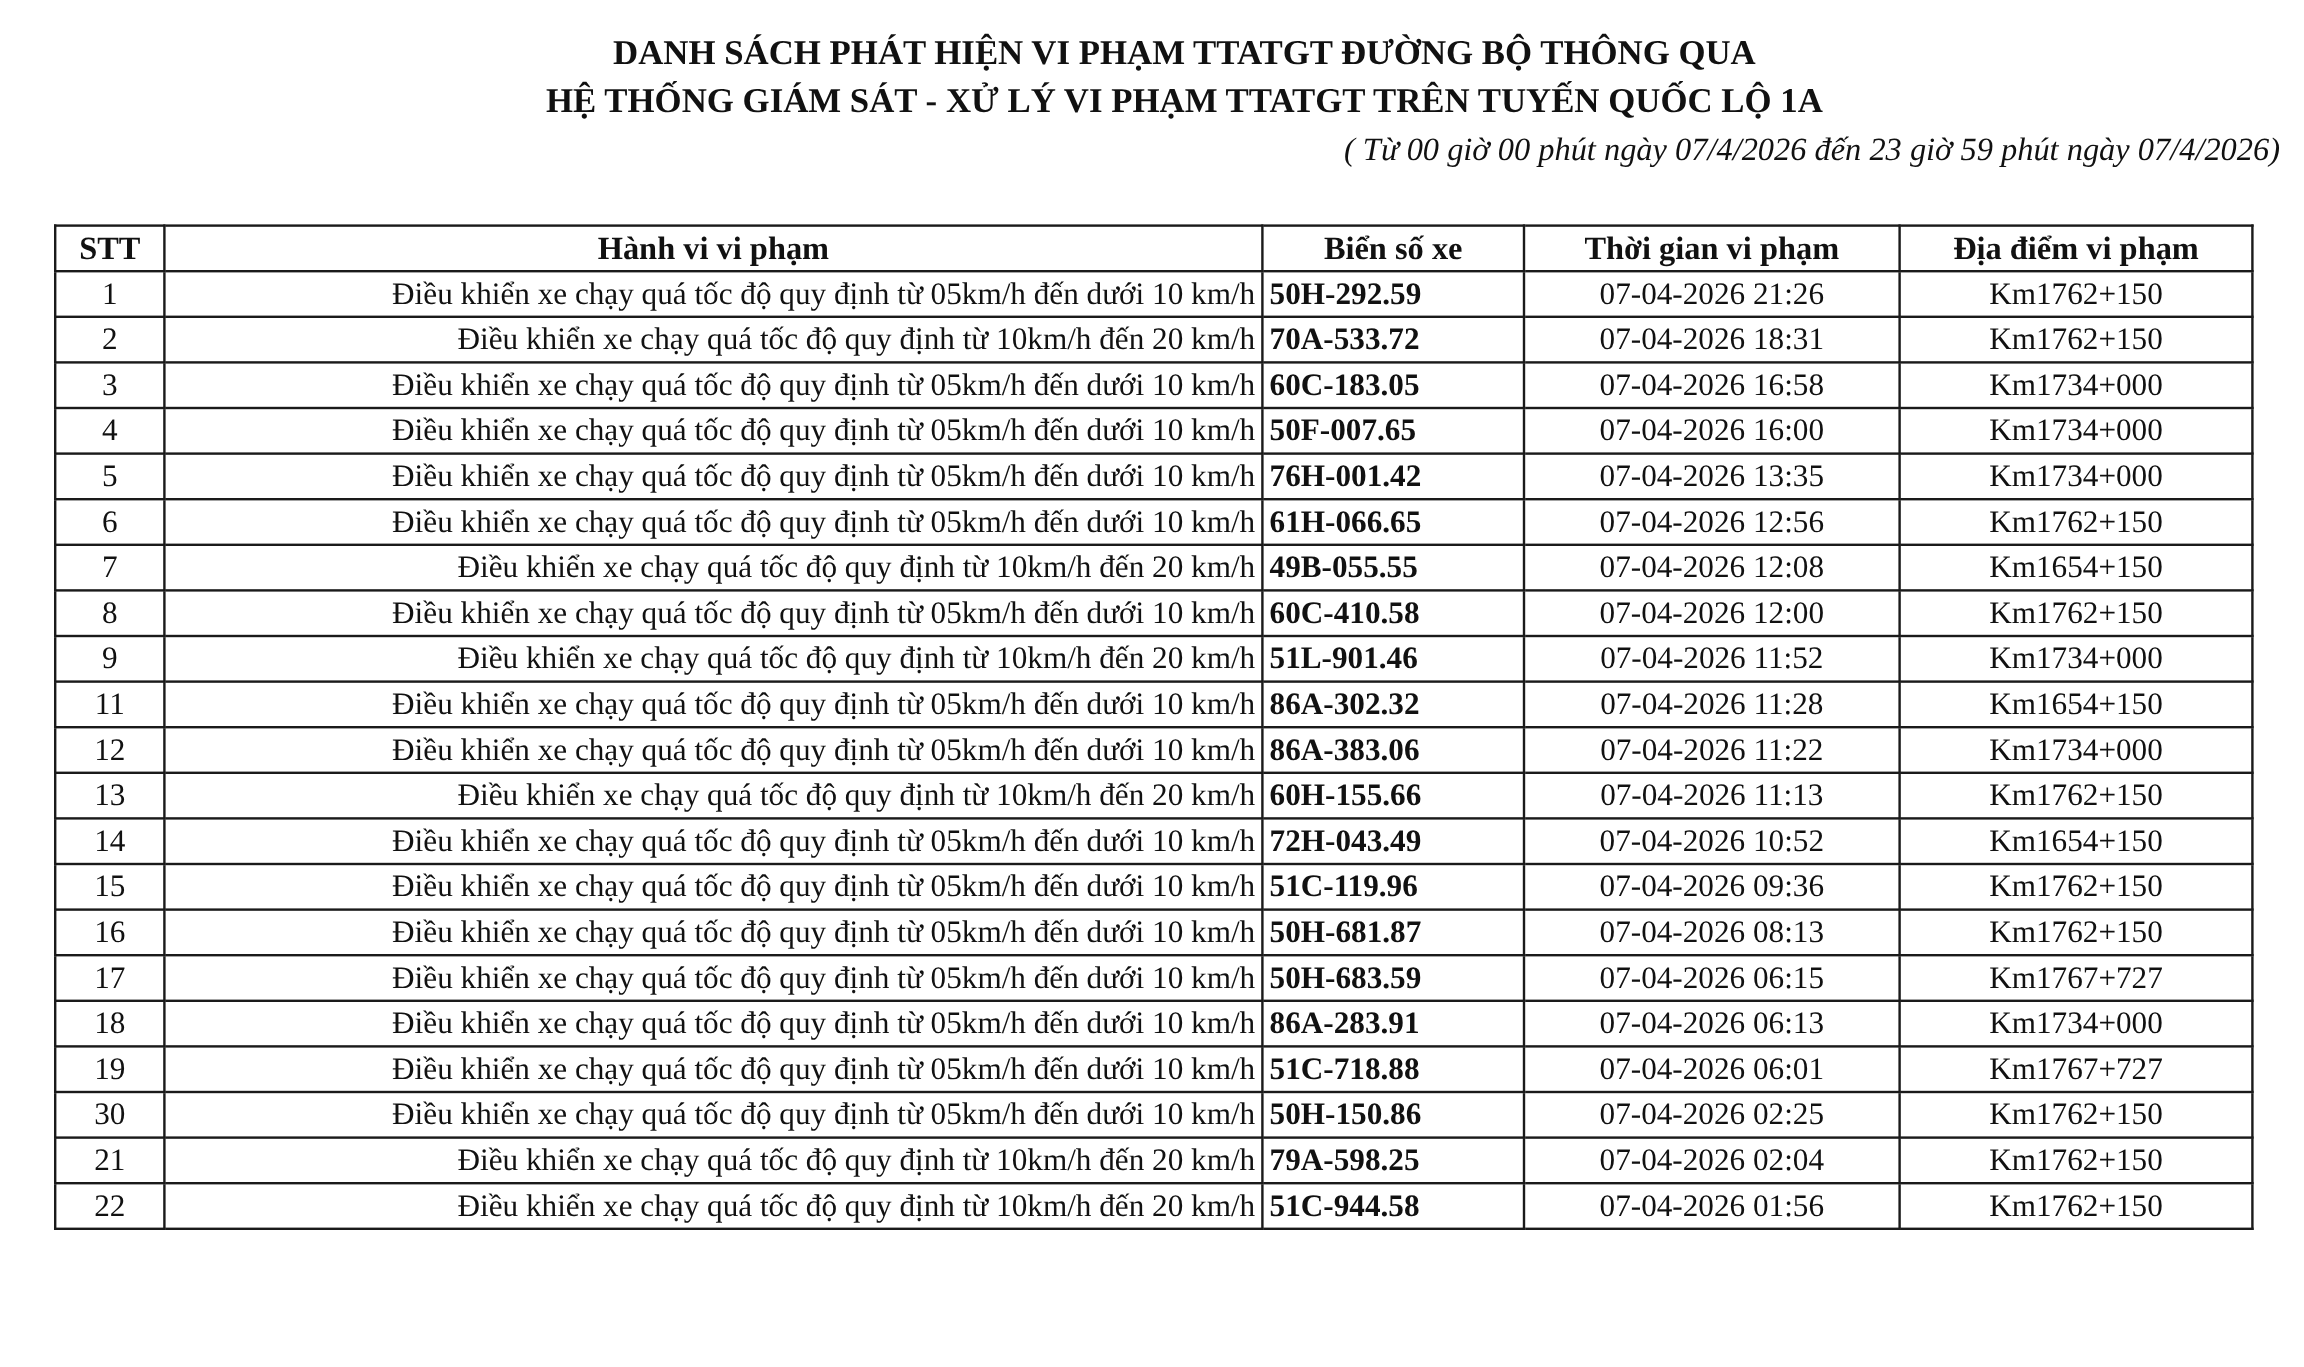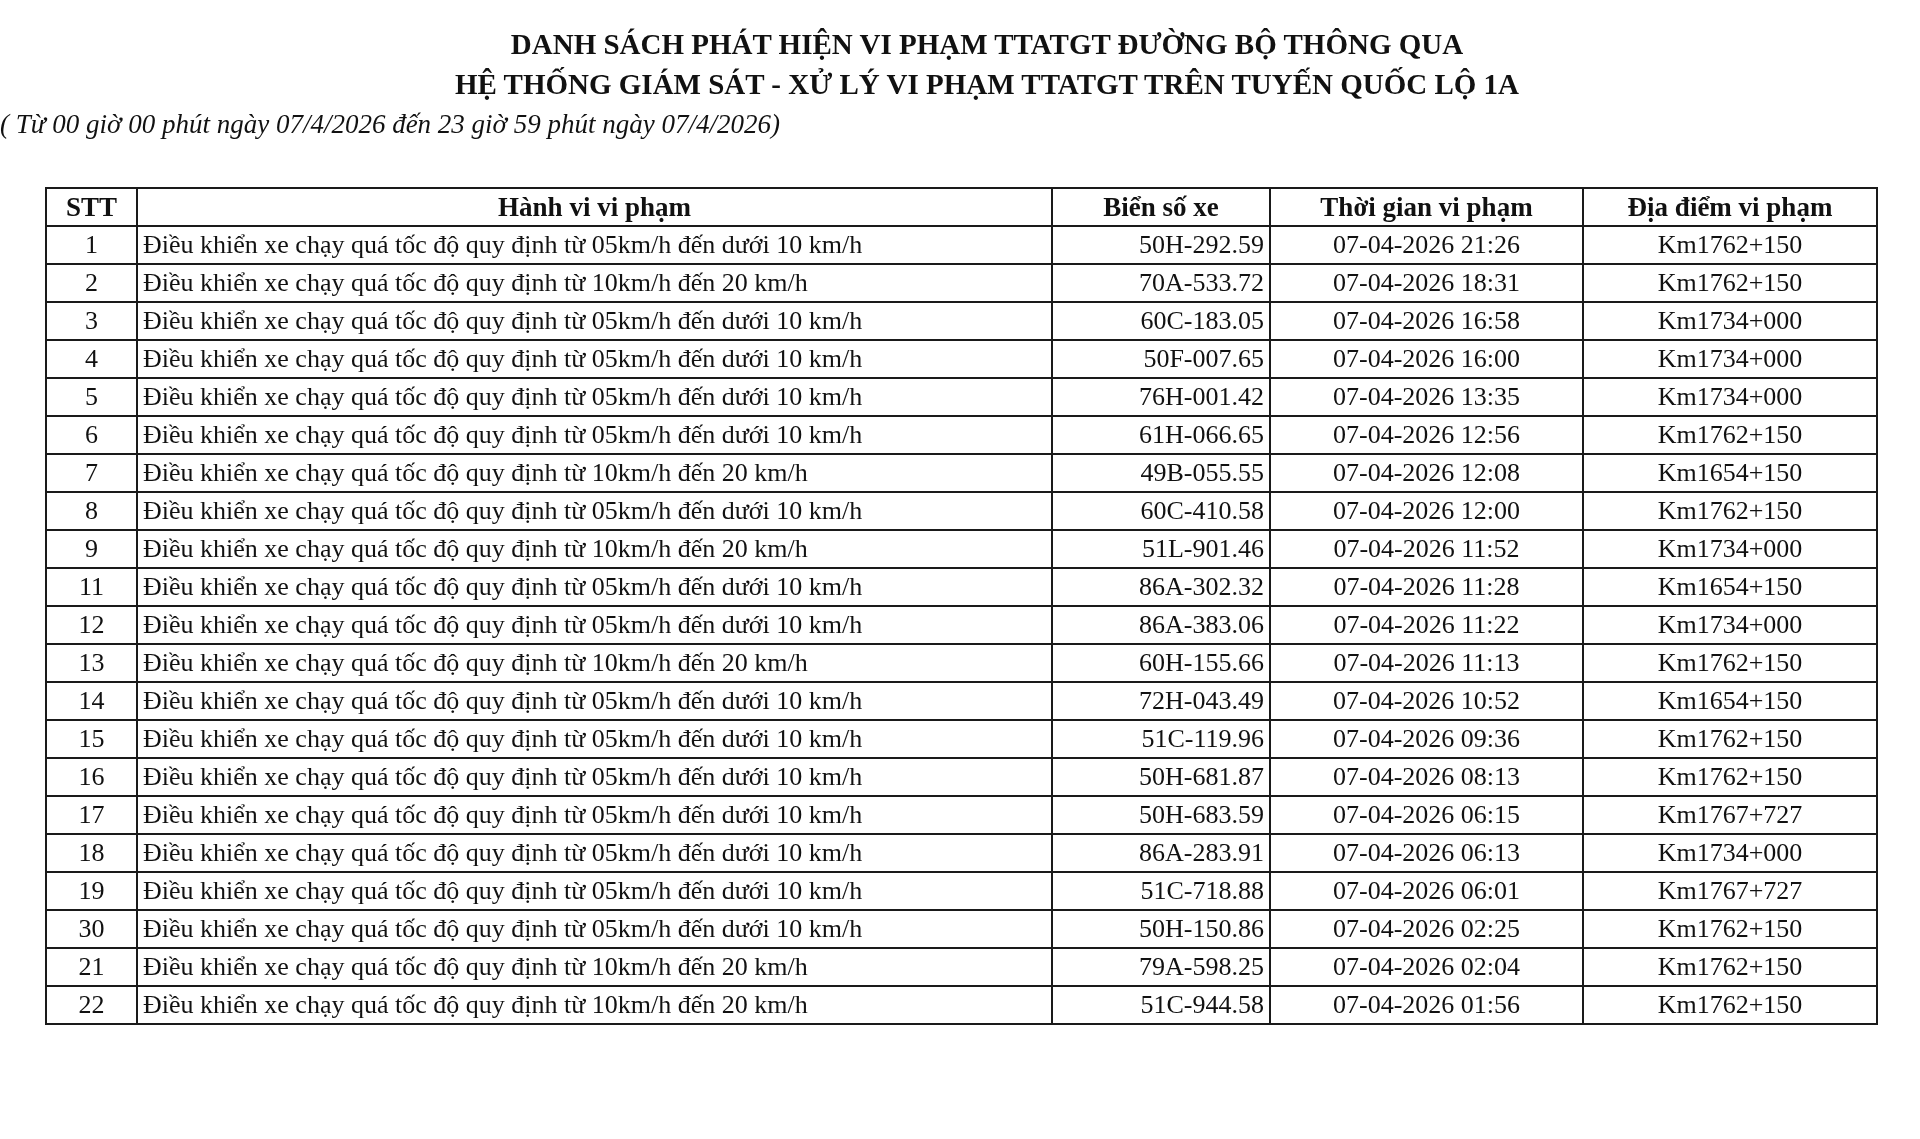--- a/index.html
+++ b/index.html
@@ -26,21 +26,21 @@
     white-space: nowrap;
     padding-left: 27px;
   }
   .title.l1 { top: 28px; }
   .title.l2 { top: 68px; }
   .subtitle {
     position: absolute;
     left: 0;
     width: 1900px;
     top: 109px;
-    text-align: left;
+    text-align: right;
     font-style: italic;
     font-size: 27px;
     white-space: nowrap;
   }
   table.report {
     position: absolute;
     left: 45px;
     top: 187px;
     width: 1831px;
     border-collapse: collapse;
@@ -59,22 +59,22 @@
     font-weight: bold;
     text-align: center;
     font-size: 27px;
   }
   col.c-stt { width: 91px; }
   col.c-act { width: 915px; }
   col.c-plate { width: 218px; }
   col.c-time { width: 313px; }
   col.c-loc { width: 294px; }
   td.stt { text-align: center; }
-  td.act { text-align: left; }
-  td.plate { text-align: right; font-weight: normal; }
+  td.act { text-align: right; }
+  td.plate { text-align: left; font-weight: bold; }
   td.time { text-align: center; }
   td.loc { text-align: center; margin-left: 22px; }
 </style>
 </head>
 <body>
 
 <div class="title l1">DANH SÁCH PHÁT HIỆN VI PHẠM TTATGT ĐƯỜNG BỘ THÔNG QUA</div>
 <div class="title l2">HỆ THỐNG GIÁM SÁT - XỬ LÝ VI PHẠM TTATGT TRÊN TUYẾN QUỐC LỘ 1A</div>
 <div class="subtitle">( Từ 00 giờ 00 phút ngày 07/4/2026 đến 23 giờ 59 phút ngày 07/4/2026)</div>
 

